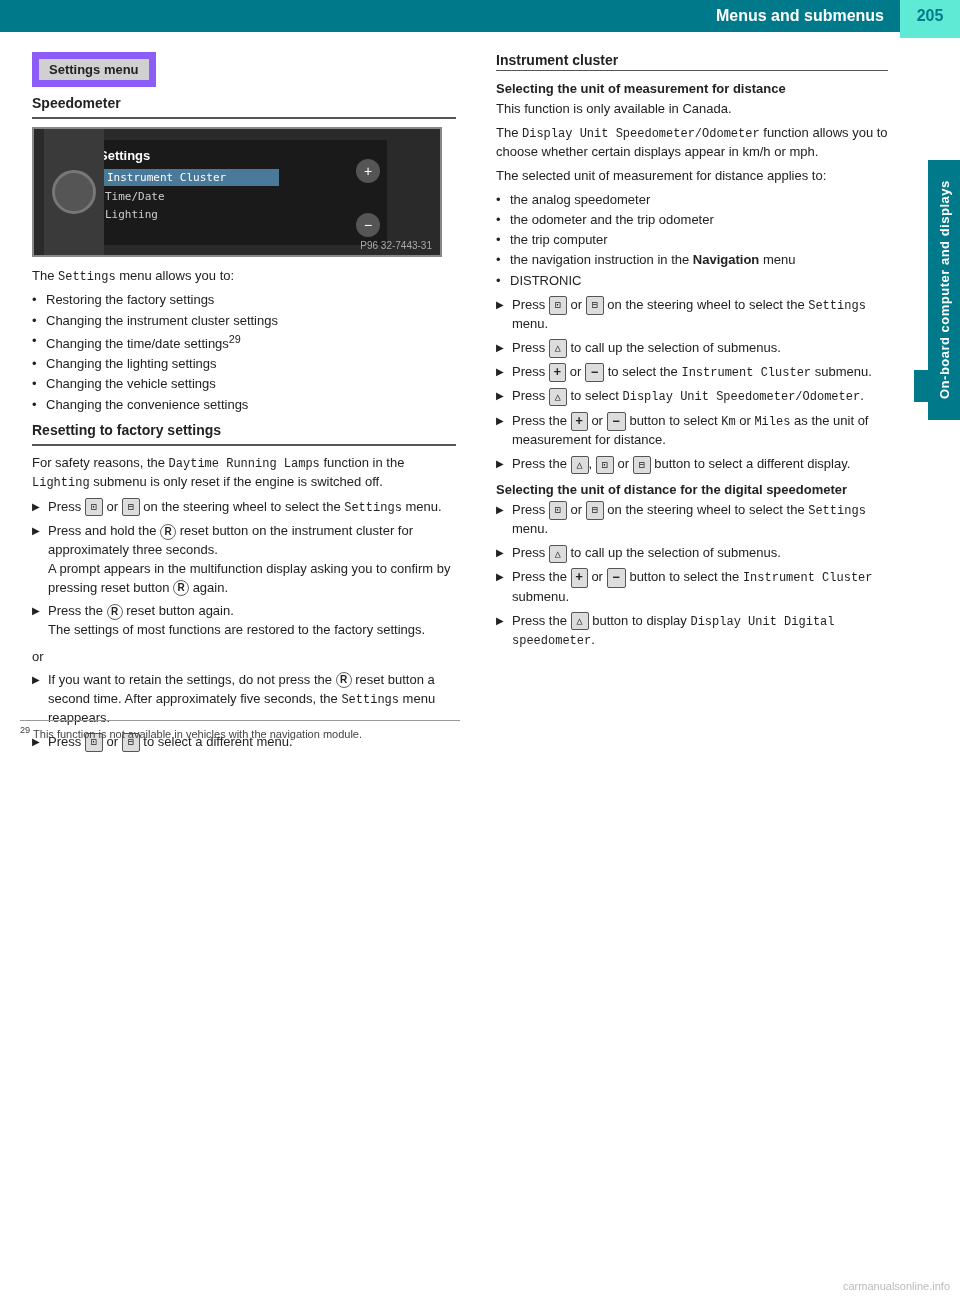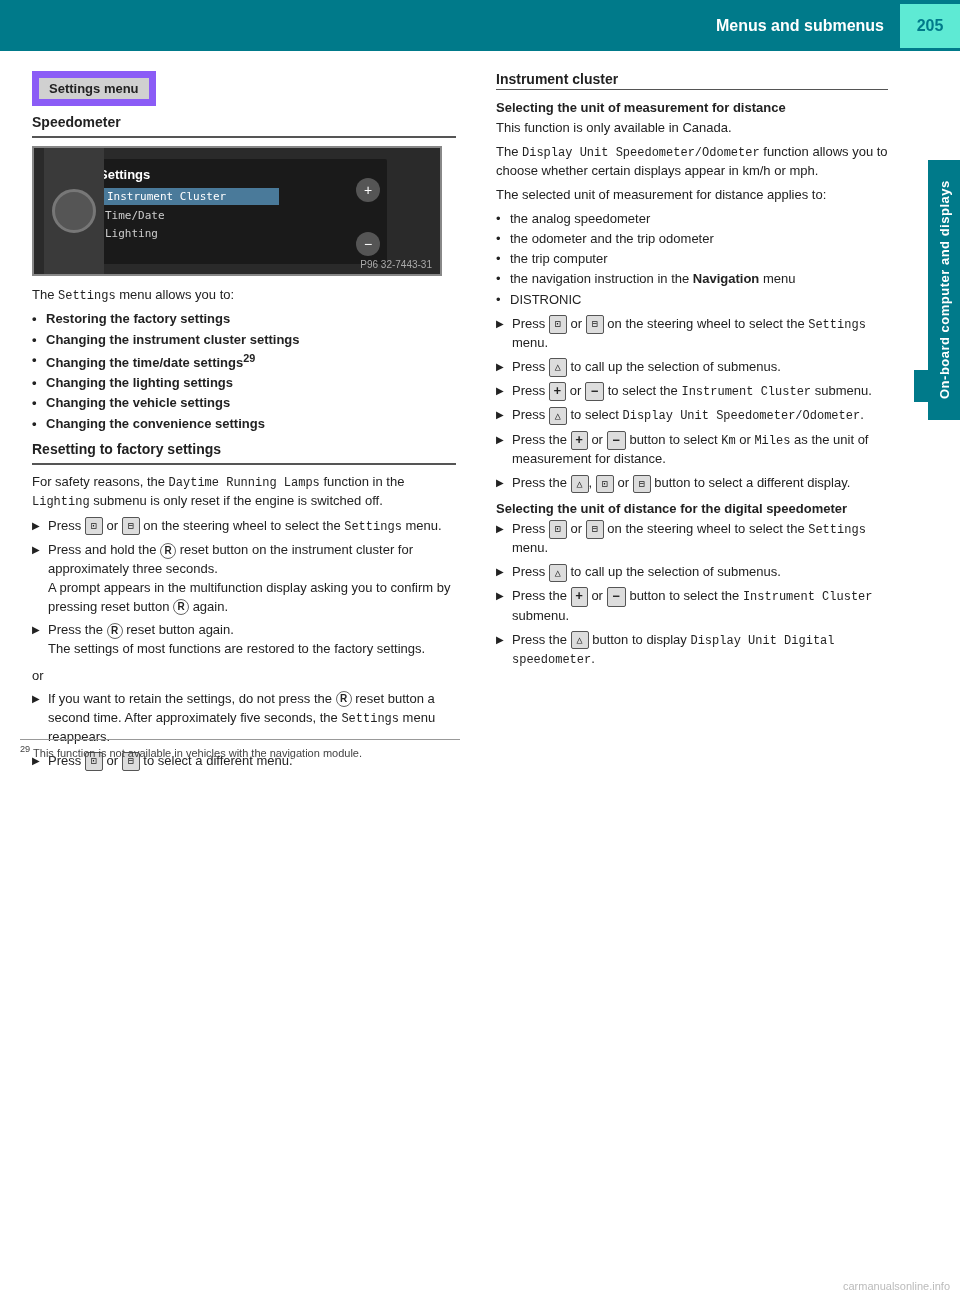--- a/index.html
+++ b/index.html
@@ -8,21 +8,21 @@
       font-size: 13px;
       background: #fff;
       width: 960px;
       min-height: 1302px;
       color: #222;
     }
 
     
     .header {
       background: #007a8a;
-      height: 51px;
+      height: 32px;
       display: flex;
       align-items: center;
       justify-content: flex-end;
       padding-right: 0;
     }
     .header-title {
       color: #fff;
       font-size: 16px;
       font-weight: bold;
       flex: 1;
@@ -196,21 +196,20 @@
     .bullet-list {
       list-style: none;
       padding: 0;
       margin-bottom: 8px;
     }
     .bullet-list li {
       padding-left: 14px;
       position: relative;
       margin-bottom: 2px;
       line-height: 1.4;
-      font-weight: bold;
     }
     .bullet-list li::before {
       content: "•";
       position: absolute;
       left: 0;
       color: #222;
     }
 
     .step-list {
       list-style: none;

